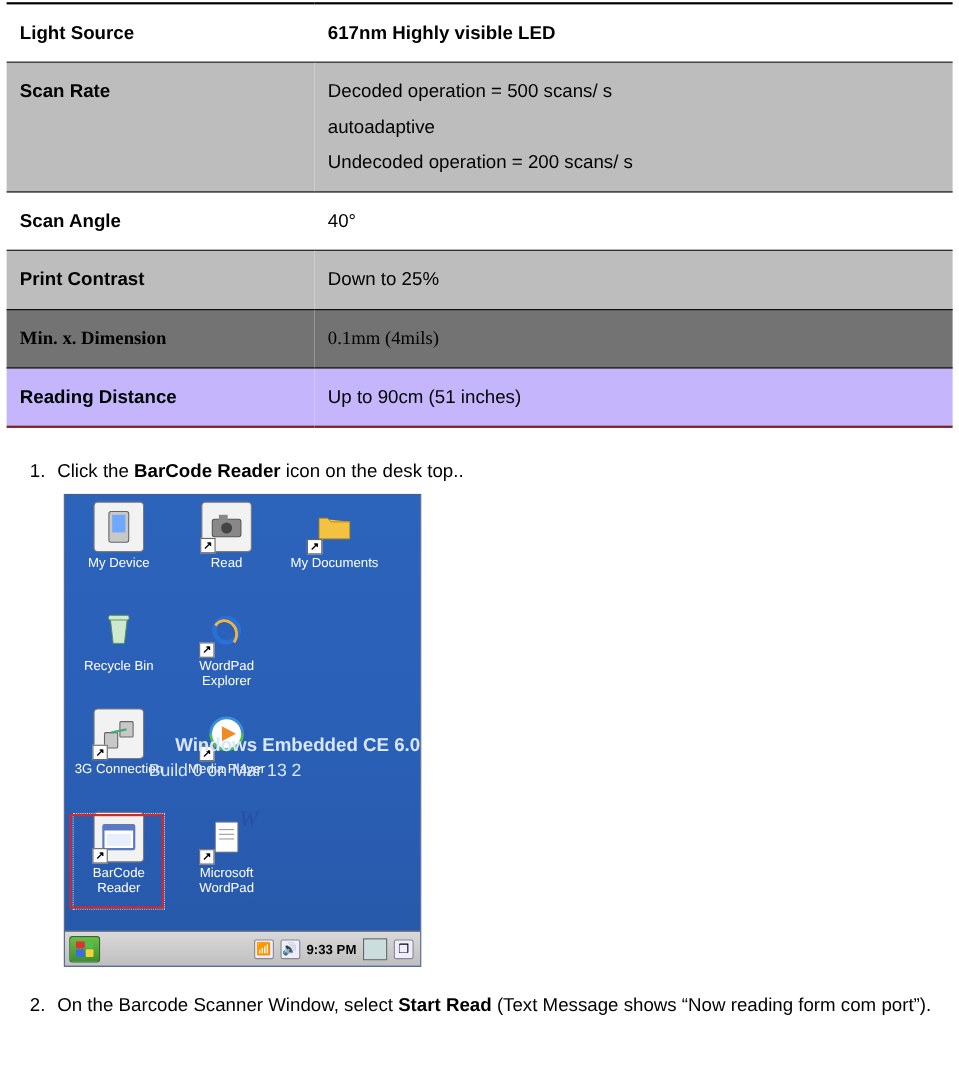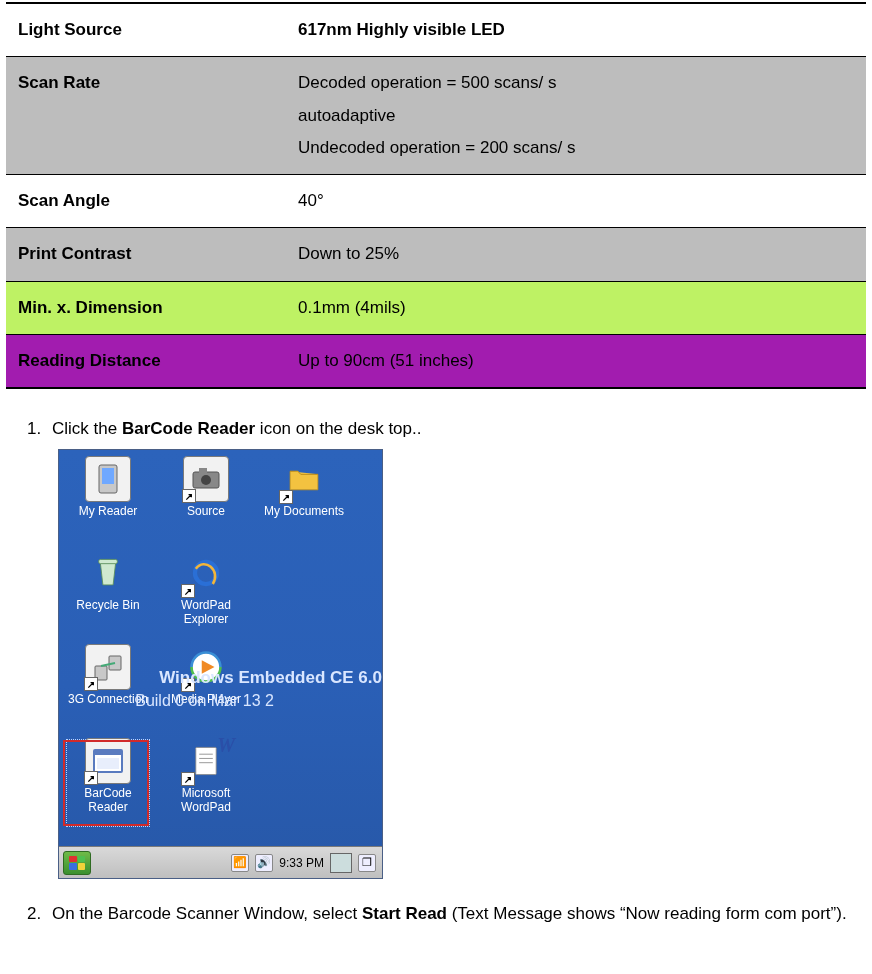--- a/index.html
+++ b/index.html
@@ -23,22 +23,22 @@
     line-height: 1.9;
   }
   table.spec td.label {
     width: 280px;
     font-weight: bold;
   }
   tr.r0 { background:#fff; border-top:2px solid #000; border-bottom:1px solid #000; }
   tr.r1 { background:#bdbdbd; border-bottom:1px solid #000; }
   tr.r2 { background:#fff; border-bottom:1px solid #000; }
   tr.r3 { background:#bdbdbd; border-bottom:1px solid #000; }
-  tr.r4 { background:#bef264; border-bottom:1px solid #000; }
-  tr.r5 { background:#a21caf; border-bottom:2px solid #000000; }
+  tr.r4 { background:#737373; border-bottom:1px solid #000;font-family:Liberation Serif, serif; }
+  tr.r5 { background:#c4b5fd; border-bottom:2px solid #7f1d1d; }
 
   ol.steps {
     margin: 30px 0 0 0;
     padding-left: 40px;
   }
   ol.steps li {
     margin-bottom: 12px;
     padding-left: 6px;
   }
 
@@ -146,21 +146,21 @@
     gap:1px;
   }
   .flag span { display:block; border-radius:1px; }
   .flag .r{background:#e03030;} .flag .g{background:#4fbf4f;}
   .flag .b{background:#3a6ee0;} .flag .y{background:#f2d33a;}
   .tray {
     margin-left:auto;
     display:flex; align-items:center; gap:6px;
     padding-right:2px;
   }
-  .tray .clk { font-weight:normal; }
+  .tray .clk { font-weight:bold; }
   .tray-ico {
     width:18px; height:18px;
     border:1px solid #888;
     background:#eef;
     border-radius:2px;
     display:flex; align-items:center; justify-content:center;
     font-size:11px;
   }
   .tray-desk {
     width:22px; height:20px;
@@ -222,33 +222,33 @@
     <div class="shot">
       <div class="icons">
 
         <div class="dicon">
           <div class="glyph">
             <svg viewBox="0 0 34 34">
                 <rect class="pda" x="8" y="3" width="18" height="28" rx="2"></rect>
                 <rect x="11" y="6" width="12" height="16" fill="#6fa8ff"></rect>
               </svg>
           </div>
-          <span>My Reader</span>
+          <span>My Device</span>
         </div>
 
         <div class="dicon">
           <div class="glyph">
             <svg viewBox="0 0 34 34">
                 <rect x="4" y="10" width="26" height="16" rx="2" fill="#888" stroke="#555"></rect>
                 <circle cx="17" cy="18" r="5" fill="#444"></circle>
                 <rect x="10" y="6" width="8" height="5" fill="#888"></rect>
               </svg>
             <span class="shortcut-badge">↗</span>
           </div>
-          <span>Source</span>
+          <span>Read</span>
         </div>
 
         <div class="dicon">
           <div class="glyph" style="background:transparent;border:none;">
             <svg viewBox="0 0 44 40">
                 <path class="folder" d="M4 10h10l4 4h22v20H4z"></path>
                 <path class="folder" d="M4 10h10l4 4h22" fill="none"></path>
               </svg>
             <span class="shortcut-badge">↗</span>
           </div>

